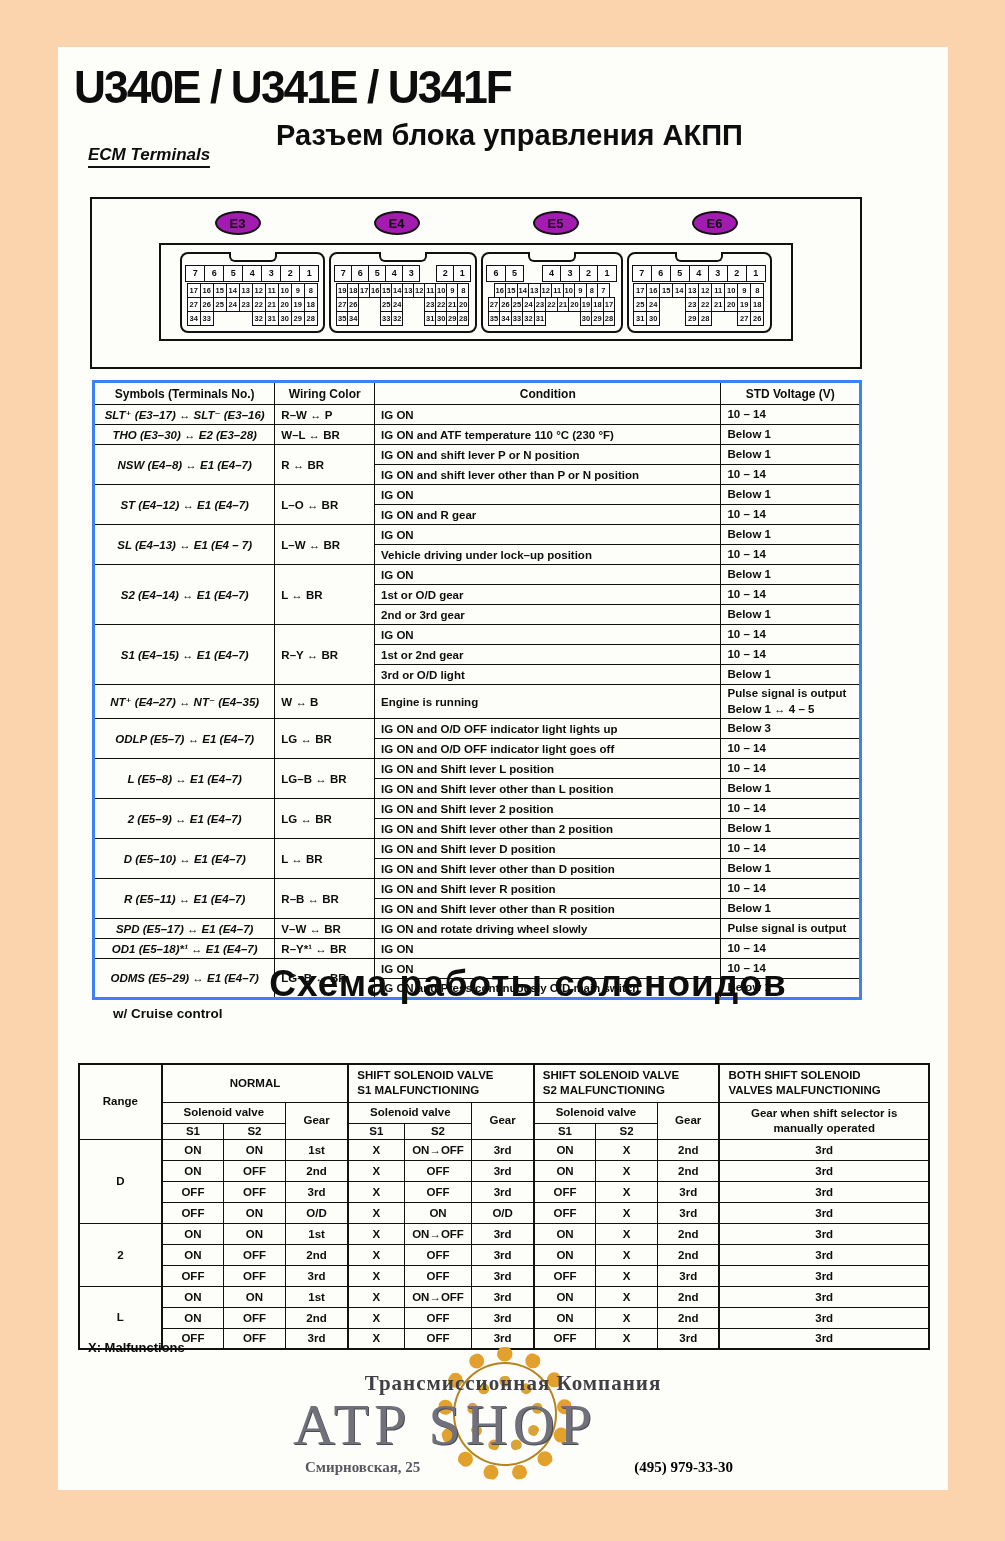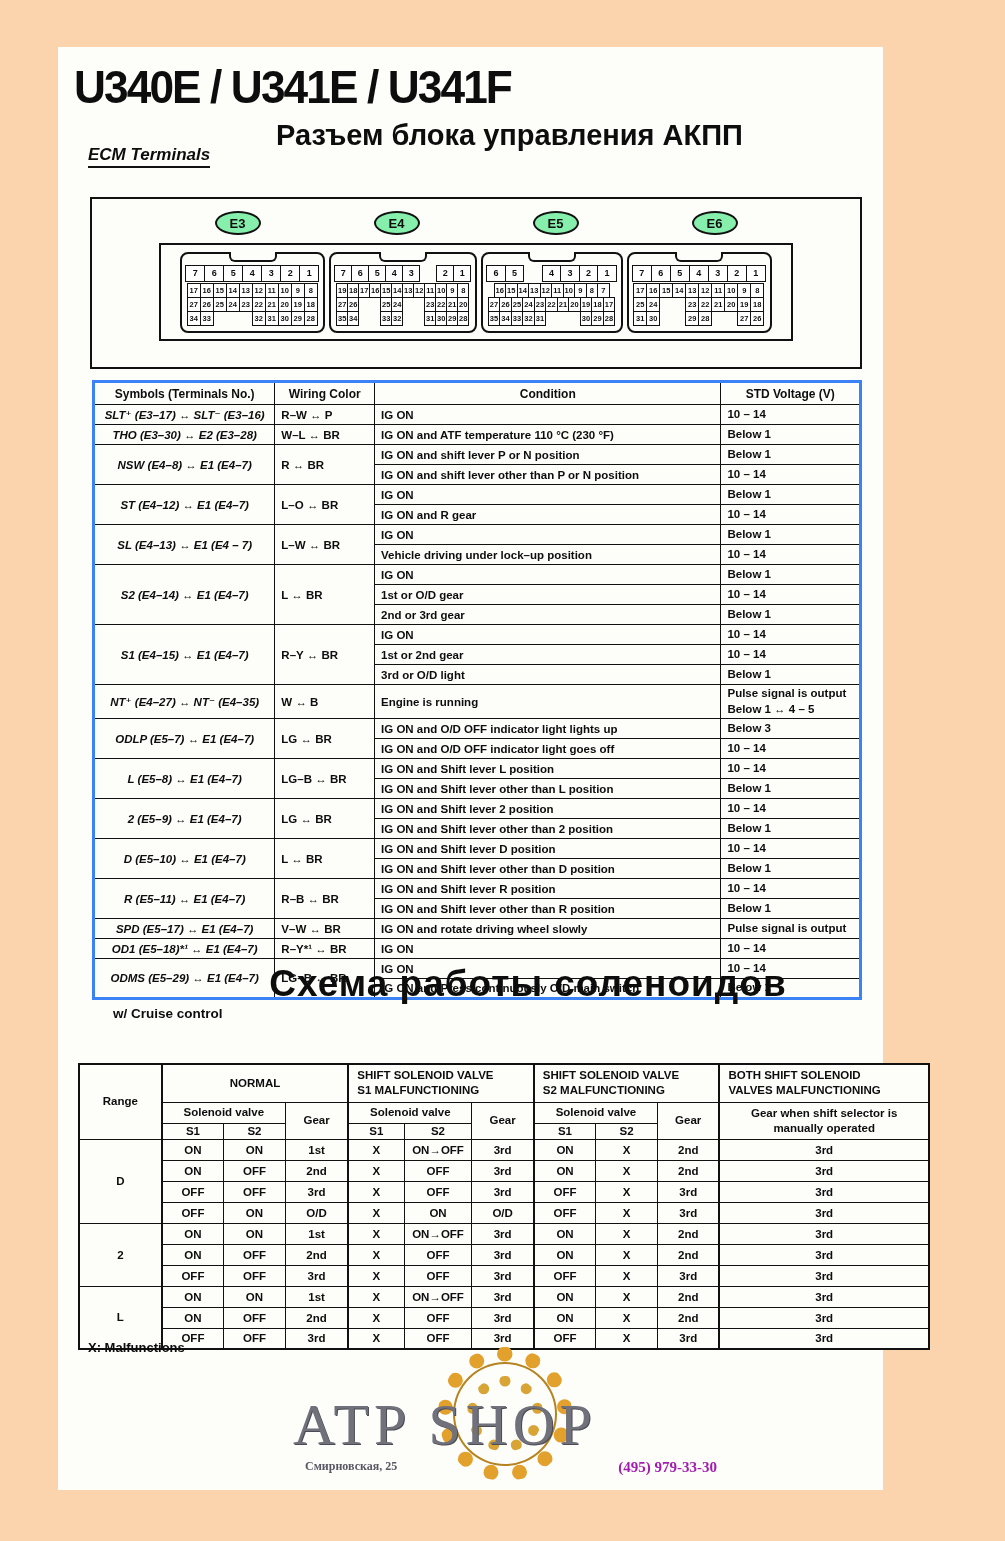--- a/index.html
+++ b/index.html
@@ -5,21 +5,21 @@
   * { margin:0; padding:0; box-sizing:border-box; }
   html,body { width:1005px; height:1541px; }
   body {
     background:#fbd4ae;
     font-family:"Liberation Sans","DejaVu Sans",sans-serif;
     color:#0d0d0d;
     position:relative;
     overflow:hidden;
   }
   .page {
-    position:absolute; left:58px; top:47px; width:825px; height:1443px;
+    position:absolute; left:58px; top:47px; width:890px; height:1443px;
     background:#fdfdfa;
     padding-left:33px;
   }
 
   
   .main-title {
     position:absolute; left:16px; top:12px;
     font-size:47px; font-weight:bold; letter-spacing:-2px;
     transform:scaleX(.94); transform-origin:left top; white-space:nowrap;
   }
@@ -38,21 +38,21 @@
     position:absolute; left:32px; top:150px; width:772px; height:172px;
     border:2px solid #111; background:#fdfdfa;
   }
   .label-row {
     display:flex; justify-content:center; gap:4px; margin-top:12px;
   }
   .label-slot { width:155px; display:flex; justify-content:center; }
   .e-oval {
     width:46px; height:24px; border:2px solid #111; border-radius:50%;
     display:flex; align-items:center; justify-content:center;
-    font-size:13px; font-weight:bold; background:#86efac;
+    font-size:13px; font-weight:bold; background:#a21caf;
   }
   .conn-strip {
     width:634px; height:98px; margin:8px auto 0;
     border:2px solid #111; display:flex; gap:4px;
     align-items:center; justify-content:center; padding:4px 1px;
   }
   .conn {
     position:relative; border:2px solid #111; border-radius:8px;
     background:#fdfdfa; padding:12px 4px 5px;
   }
@@ -143,25 +143,25 @@
     position:absolute; left:0; top:26px; width:100%; text-align:center;
     font-size:21px; font-weight:bold; color:#3f3f46; z-index:2; letter-spacing:1px;
   }
   .logo-shop {
     position:absolute; left:0; top:46px; width:100%; text-align:left;
     font-size:58px; color:#71717b; z-index:2; letter-spacing:5px;
     text-shadow:1px 1px 0 #4c4c55;
   }
   .logo-address {
     position:absolute; left:12px; top:114px;
-    font-size:12px; font-weight:bold; color:#585862; z-index:2;
+    font-size:15px; font-weight:bold; color:#585862; z-index:2;
   }
   .logo-phone {
-    position:absolute; right:16px; top:114px;
-    font-size:15px; font-weight:bold; color:#a21caf; z-index:2;
+    position:absolute; right:0px; top:114px;
+    font-size:15px; font-weight:bold; color:#000000; z-index:2;
   }
 </style>
 </head>
 <body>
 
 <div class="page">
 
   <div class="main-title">U340E / U341E / U341F</div>
   <div class="subtitle-ru">Разъем блока управления АКПП</div>
   <div class="ecm-label">ECM Terminals</div>
@@ -723,18 +723,19 @@
         </tr>
       </tbody>
   </table>
 
   <div class="malf-note">X: Malfunctions</div>
 
   <div class="logo">
     <div class="gear">
       <div class="gear-inner"></div>
     </div>
+    <div class="logo-company">Трансмиссионная Компания</div>
     <div class="logo-shop">ATP SHOP</div>
     <div class="logo-address">Смирновская, 25</div>
     <div class="logo-phone">(495) 979-33-30</div>
   </div>
 
 </div>
 
 </body></html>

